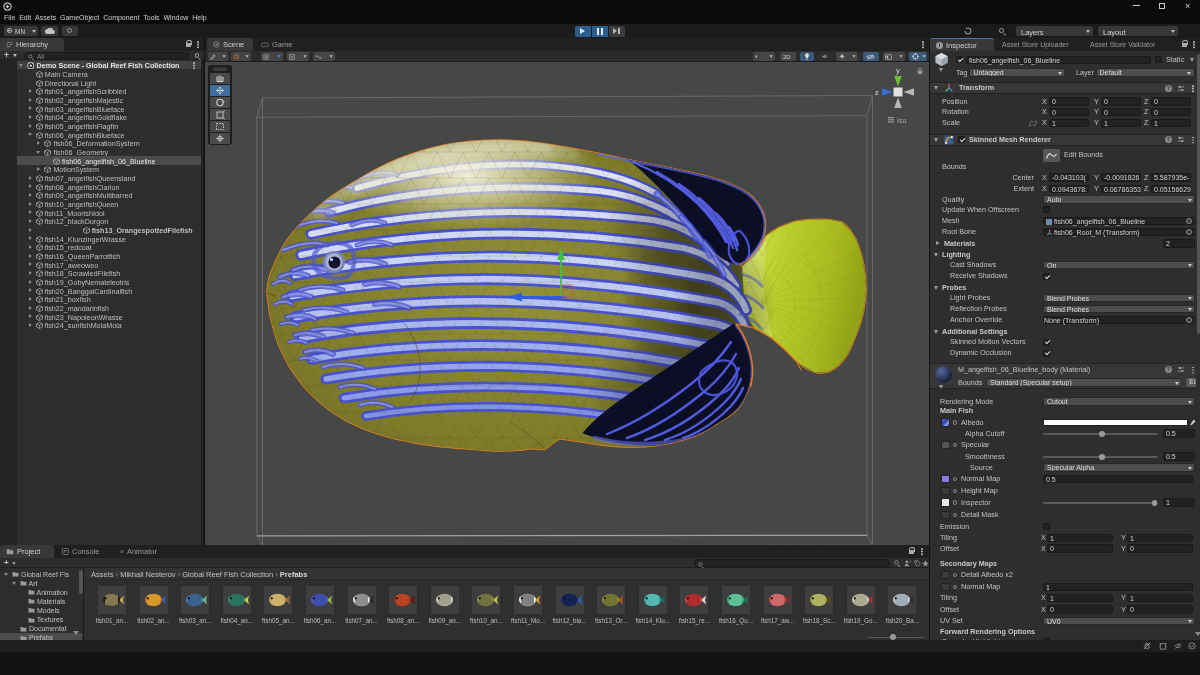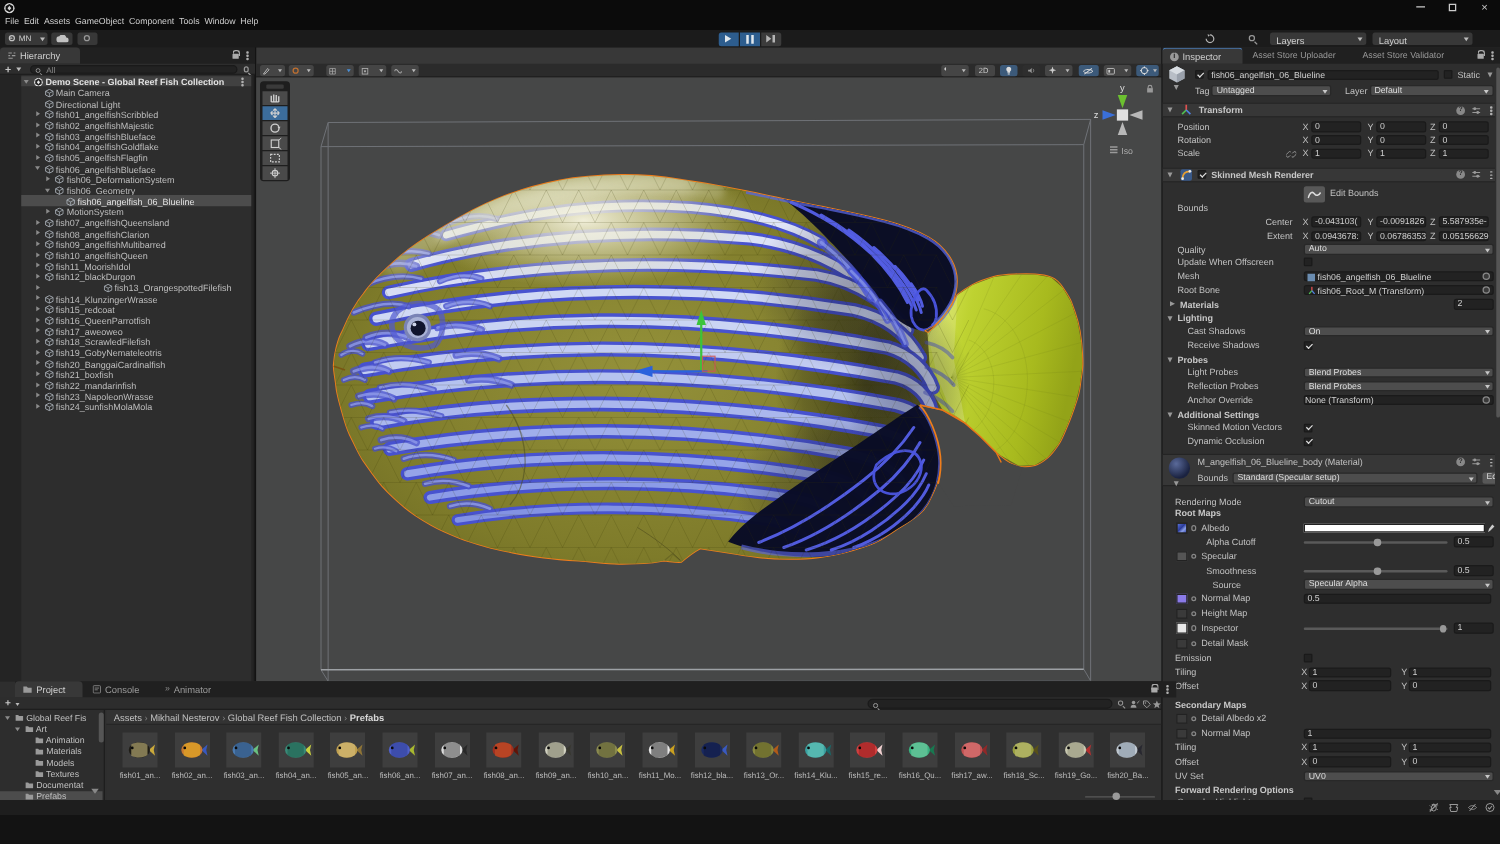--- a/index.html
+++ b/index.html
@@ -196,21 +196,21 @@
       <div class="abs" style="left:18.7px;top:148.62px;white-space:nowrap;color:#bebebe;font-weight:normal;font-size:7.2px;"><svg width="7" height="7" viewBox="0 0 14 14" style="vertical-align:-1px">
           <path d="M7 1 L13 4 V10 L7 13 L1 10 V4 Z" fill="none" stroke="#aeb5bd" stroke-width="1.4"></path>
           <path d="M1 4 L7 7 L13 4 M7 7 V13" stroke="#aeb5bd" stroke-width="1.2" fill="none"></path>
         </svg> fish11_MoorishIdol</div>
       <span class="abs" style="left:11.7px;top:158.98px;border-top:2.5px solid transparent;border-bottom:2.5px solid transparent;border-left:3.5px solid #8b8b8b;"></span>
       <div class="abs" style="left:18.7px;top:157.28px;white-space:nowrap;color:#bebebe;font-weight:normal;font-size:7.2px;"><svg width="7" height="7" viewBox="0 0 14 14" style="vertical-align:-1px">
           <path d="M7 1 L13 4 V10 L7 13 L1 10 V4 Z" fill="none" stroke="#aeb5bd" stroke-width="1.4"></path>
           <path d="M1 4 L7 7 L13 4 M7 7 V13" stroke="#aeb5bd" stroke-width="1.2" fill="none"></path>
         </svg> fish12_blackDurgon</div>
       <span class="abs" style="left:11.7px;top:167.64px;border-top:2.5px solid transparent;border-bottom:2.5px solid transparent;border-left:3.5px solid #8b8b8b;"></span>
-      <div class="abs" style="left:18.7px;top:165.94px;white-space:nowrap;color:#bebebe;font-weight:normal;font-size:7.2px;padding-left:47px;"><svg width="7" height="7" viewBox="0 0 14 14" style="vertical-align:-1px">
+      <div class="abs" style="left:18.7px;top:165.94px;white-space:nowrap;color:#bebebe;font-weight:bold;font-size:7.2px;padding-left:47px;"><svg width="7" height="7" viewBox="0 0 14 14" style="vertical-align:-1px">
           <path d="M7 1 L13 4 V10 L7 13 L1 10 V4 Z" fill="none" stroke="#aeb5bd" stroke-width="1.4"></path>
           <path d="M1 4 L7 7 L13 4 M7 7 V13" stroke="#aeb5bd" stroke-width="1.2" fill="none"></path>
         </svg> fish13_OrangespottedFilefish</div>
       <span class="abs" style="left:11.7px;top:176.29999999999998px;border-top:2.5px solid transparent;border-bottom:2.5px solid transparent;border-left:3.5px solid #8b8b8b;"></span>
       <div class="abs" style="left:18.7px;top:174.6px;white-space:nowrap;color:#bebebe;font-weight:normal;font-size:7.2px;"><svg width="7" height="7" viewBox="0 0 14 14" style="vertical-align:-1px">
           <path d="M7 1 L13 4 V10 L7 13 L1 10 V4 Z" fill="none" stroke="#aeb5bd" stroke-width="1.4"></path>
           <path d="M1 4 L7 7 L13 4 M7 7 V13" stroke="#aeb5bd" stroke-width="1.2" fill="none"></path>
         </svg> fish14_KlunzingerWrasse</div>
       <span class="abs" style="left:11.7px;top:184.96px;border-top:2.5px solid transparent;border-bottom:2.5px solid transparent;border-left:3.5px solid #8b8b8b;"></span>
       <div class="abs" style="left:18.7px;top:183.26000000000002px;white-space:nowrap;color:#bebebe;font-weight:normal;font-size:7.2px;"><svg width="7" height="7" viewBox="0 0 14 14" style="vertical-align:-1px">
@@ -259,20 +259,32 @@
         </svg> fish23_NapoleonWrasse</div>
       <span class="abs" style="left:11.7px;top:262.90000000000003px;border-top:2.5px solid transparent;border-bottom:2.5px solid transparent;border-left:3.5px solid #8b8b8b;"></span>
       <div class="abs" style="left:18.7px;top:261.2px;white-space:nowrap;color:#bebebe;font-weight:normal;font-size:7.2px;"><svg width="7" height="7" viewBox="0 0 14 14" style="vertical-align:-1px">
           <path d="M7 1 L13 4 V10 L7 13 L1 10 V4 Z" fill="none" stroke="#aeb5bd" stroke-width="1.4"></path>
           <path d="M1 4 L7 7 L13 4 M7 7 V13" stroke="#aeb5bd" stroke-width="1.2" fill="none"></path>
         </svg> fish24_sunfishMolaMola</div>
     </div>
 </div>
 
 <div class="abs" style="left:205px;top:38px;width:724px;height:507px;background:#383838;">
+  <div class="abs tabbar" style="left:0;top:0;width:724px;height:13px;">
+    <div class="tab" style="left:2px;width:46px;">
+      <svg width="7" height="7" viewBox="0 0 10 10" style="margin-right:3px">
+          <circle cx="5" cy="5" r="3.8" fill="none" stroke="#999" stroke-width="1.1"></circle>
+          <circle cx="5" cy="5" r="1.4" fill="#999"></circle>
+        </svg>Scene</div>
+    <div class="tab inactive" style="left:50px;width:46px;">
+      <svg width="8" height="6" viewBox="0 0 12 8" style="margin-right:3px">
+          <path d="M3 1 H9 A2.5 2.5 0 0 1 11 4 L10.5 6 A1.5 1.5 0 0 1 8 6.5 L7.5 6 H4.5 L4 6.5 A1.5 1.5 0 0 1 1.5 6 L1 4 A2.5 2.5 0 0 1 3 1 Z" fill="none" stroke="#888" stroke-width="1"></path>
+        </svg>Game</div>
+    <span class="kb" style="right:5px;top:3px;"></span>
+  </div>
   <div class="abs" style="left:0;top:13px;width:724px;height:11px;background:#2b2b2b;border-bottom:1px solid #1e1e1e;">
     <div class="tbtn" style="left:3px;top:1px;width:20px;height:9px;">
         <svg class="abs" style="left:2px;top:1.5px" width="6" height="6" viewBox="0 0 8 8">
           <path d="M1 7 L5.5 1 L7 2.5 L2.5 7 Z" fill="none" stroke="#bbb" stroke-width="1"></path>
         </svg>
         <span class="ddarrow" style="right:2px;top:3px;transform:scale(0.8);"></span>
       </div>
     <div class="tbtn" style="left:26px;top:1px;width:20px;height:9px;">
         <span class="abs" style="left:2.5px;top:2px;width:5px;height:5px;border-radius:50%;border:1.2px solid #c07030;"></span>
         <span class="ddarrow" style="right:2px;top:3px;transform:scale(0.8);"></span>
@@ -749,21 +761,21 @@
         <path d="M1 2.5 H9 M1 6.5 H9" stroke="#999" stroke-width="1.1"></path>
         <circle cx="3.5" cy="2.5" r="1.5" fill="#999"></circle>
         <circle cx="6.5" cy="6.5" r="1.5" fill="#999"></circle>
       </svg>
       <span class="kb" style="left:262px;top:328.5px;"></span>
       <div class="ilbl " style="left:28px;top:340.6px;">Bounds</div>
       <div class="idd" style="left:56px;top:340.1px;width:196px;">Standard (Specular setup)</div>
       <div class="abs" style="left:256px;top:340.1px;width:24px;height:9px;background:#585858;border-radius:2px;color:#ddd;font-size:6.8px;line-height:8px;text-align:center;">Edit...</div>
       <div class="ilbl " style="left:10px;top:359.6px;">Rendering Mode</div>
       <div class="idd" style="left:113px;top:359.1px;width:152px;">Cutout</div>
-      <div class="ilbl ibold" style="left:10px;top:369.3px;">Root Maps</div>
+      <div class="ilbl ibold" style="left:10px;top:369.3px;">Main Fish</div>
       <div class="abs" style="left:11px;top:380px;width:8.5px;height:8.5px;background:linear-gradient(135deg,#5a74d8 0%,#2a3a9a 45%,#8aa0e8 70%,#3a4ab0 100%);border:1px solid #222;"></div>
       <div class="abs" style="left:22.5px;top:382px;width:4.5px;height:4.5px;border-radius:50%;border:1px solid #888;"></div>
       <div class="ilbl " style="left:31px;top:380.5px;">Albedo</div>
       <div class="abs" style="left:113px;top:380.5px;width:145px;height:7.5px;background:#ffffff;border:1px solid #222;"></div>
       <svg class="abs" style="left:260px;top:380.5px" width="6" height="7" viewBox="0 0 7 8">
         <path d="M4.5 0.5 L6.5 2.5 L2.5 6.5 L0.5 7.5 L1.5 4.5 Z" fill="#ccc"></path>
       </svg>
       <div class="ilbl " style="left:35px;top:391.8px;">Alpha Cutoff</div>
       <div class="slider-tr" style="left:113px;top:395.3px;width:115px;"></div>
       <div class="slider-h" style="left:169px;top:393px;"></div>
@@ -828,21 +840,21 @@
       <div class="ilbl ibold" style="left:10px;top:589.6px;">Forward Rendering Options</div>
       <div class="ilbl " style="left:12px;top:599.8px;">Specular Highlights</div>
       <div class="ichk on" style="left:113px;top:600.3px;"></div>
       <div class="abs" style="left:266px;top:13px;width:4px;height:589px;background:#2e2e2e;"></div>
       <div class="abs" style="left:266.5px;top:16px;width:3px;height:280px;background:#555;border-radius:2px;"></div>
       <div class="abs" style="left:264.5px;top:594px;width:0;height:0;border-left:3px solid transparent;border-right:3px solid transparent;border-top:4px solid #888;"></div>
     </div>
   </div>
 
 <div id="project" class="abs" style="left:0;top:545px;width:929px;height:95px;background:#2e2e2e;">
-  <div class="abs tabbar" style="left:12px;top:0;width:929px;height:13px;">
+  <div class="abs tabbar" style="left:0;top:0;width:929px;height:13px;">
     <div class="tab" style="left:0;width:54px;">
       <svg width="8" height="7" viewBox="0 0 12 10" style="margin-right:3px">
           <path d="M1 1.5 h4 l1.5 1.5 H11 V9 H1 Z" fill="#999"></path>
         </svg>Project</div>
     <div class="tab inactive" style="left:56px;width:56px;">
       <svg width="7" height="7" viewBox="0 0 10 10" style="margin-right:3px">
           <rect x="0.8" y="0.8" width="8.4" height="8.4" rx="1" fill="none" stroke="#888" stroke-width="1"></rect>
           <path d="M2.5 3.5 H7.5 M2.5 5.5 H6" stroke="#888" stroke-width="1"></path>
         </svg>Console</div>
     <div class="tab inactive" style="left:114px;width:62px;">

